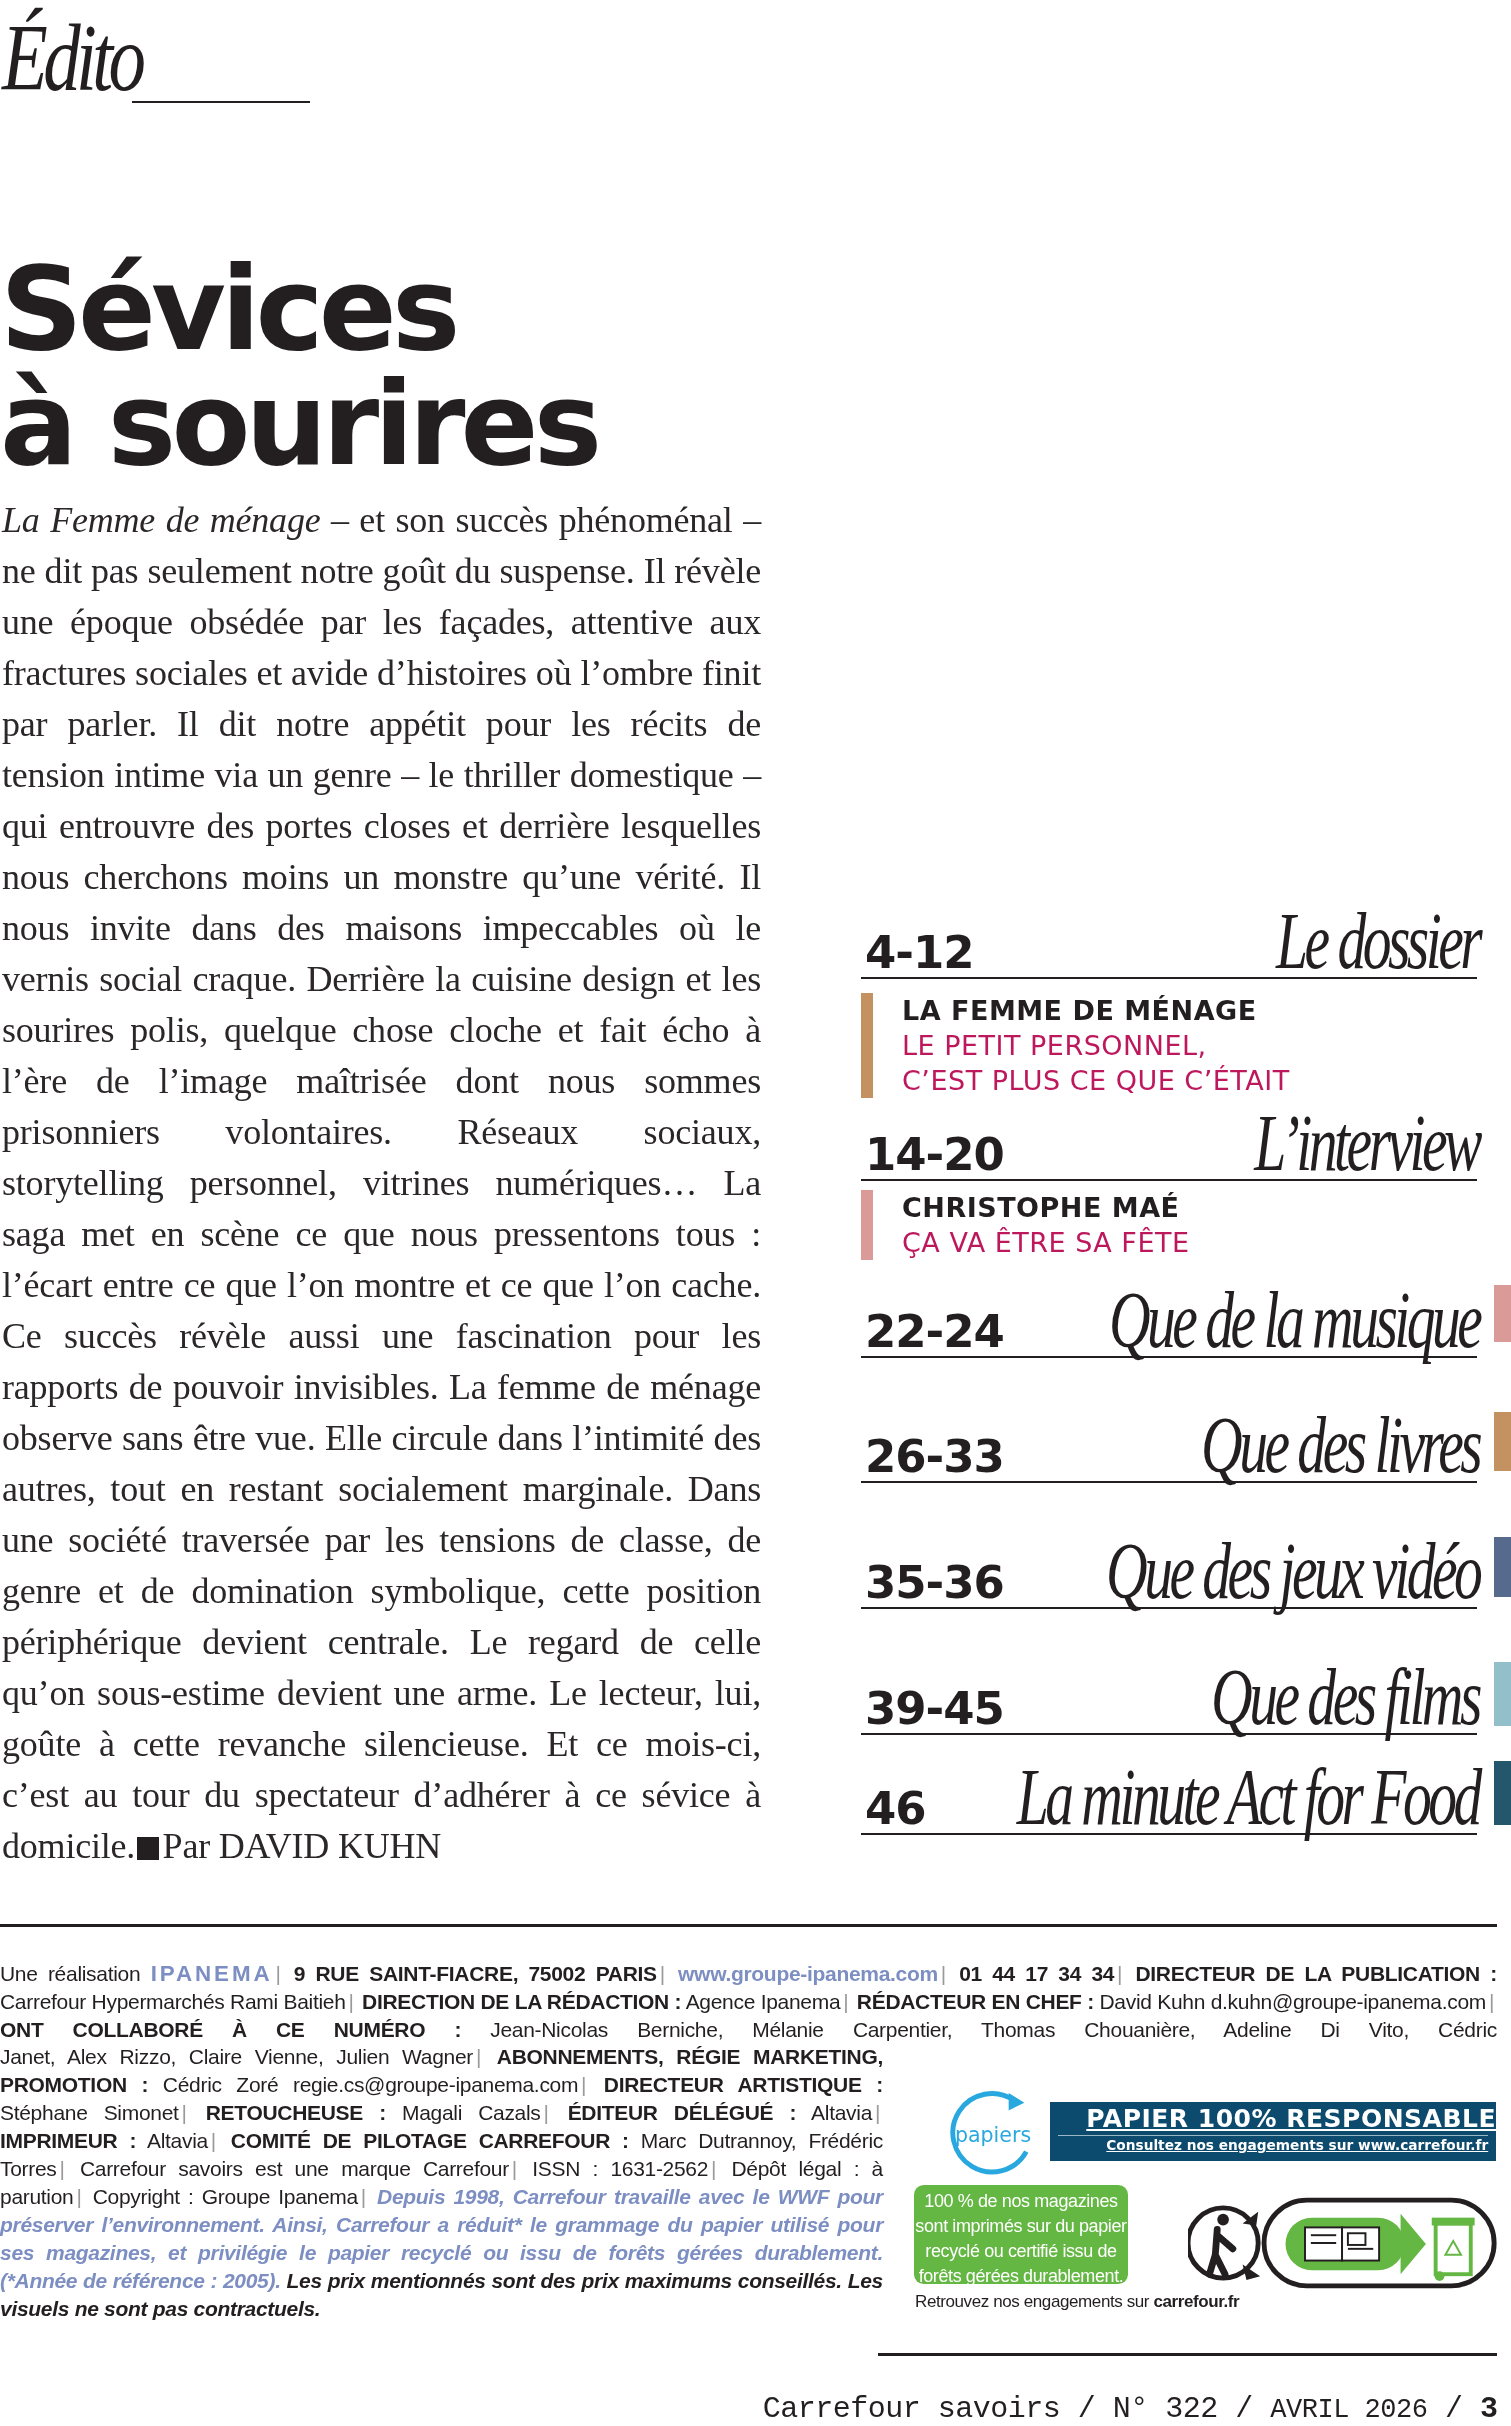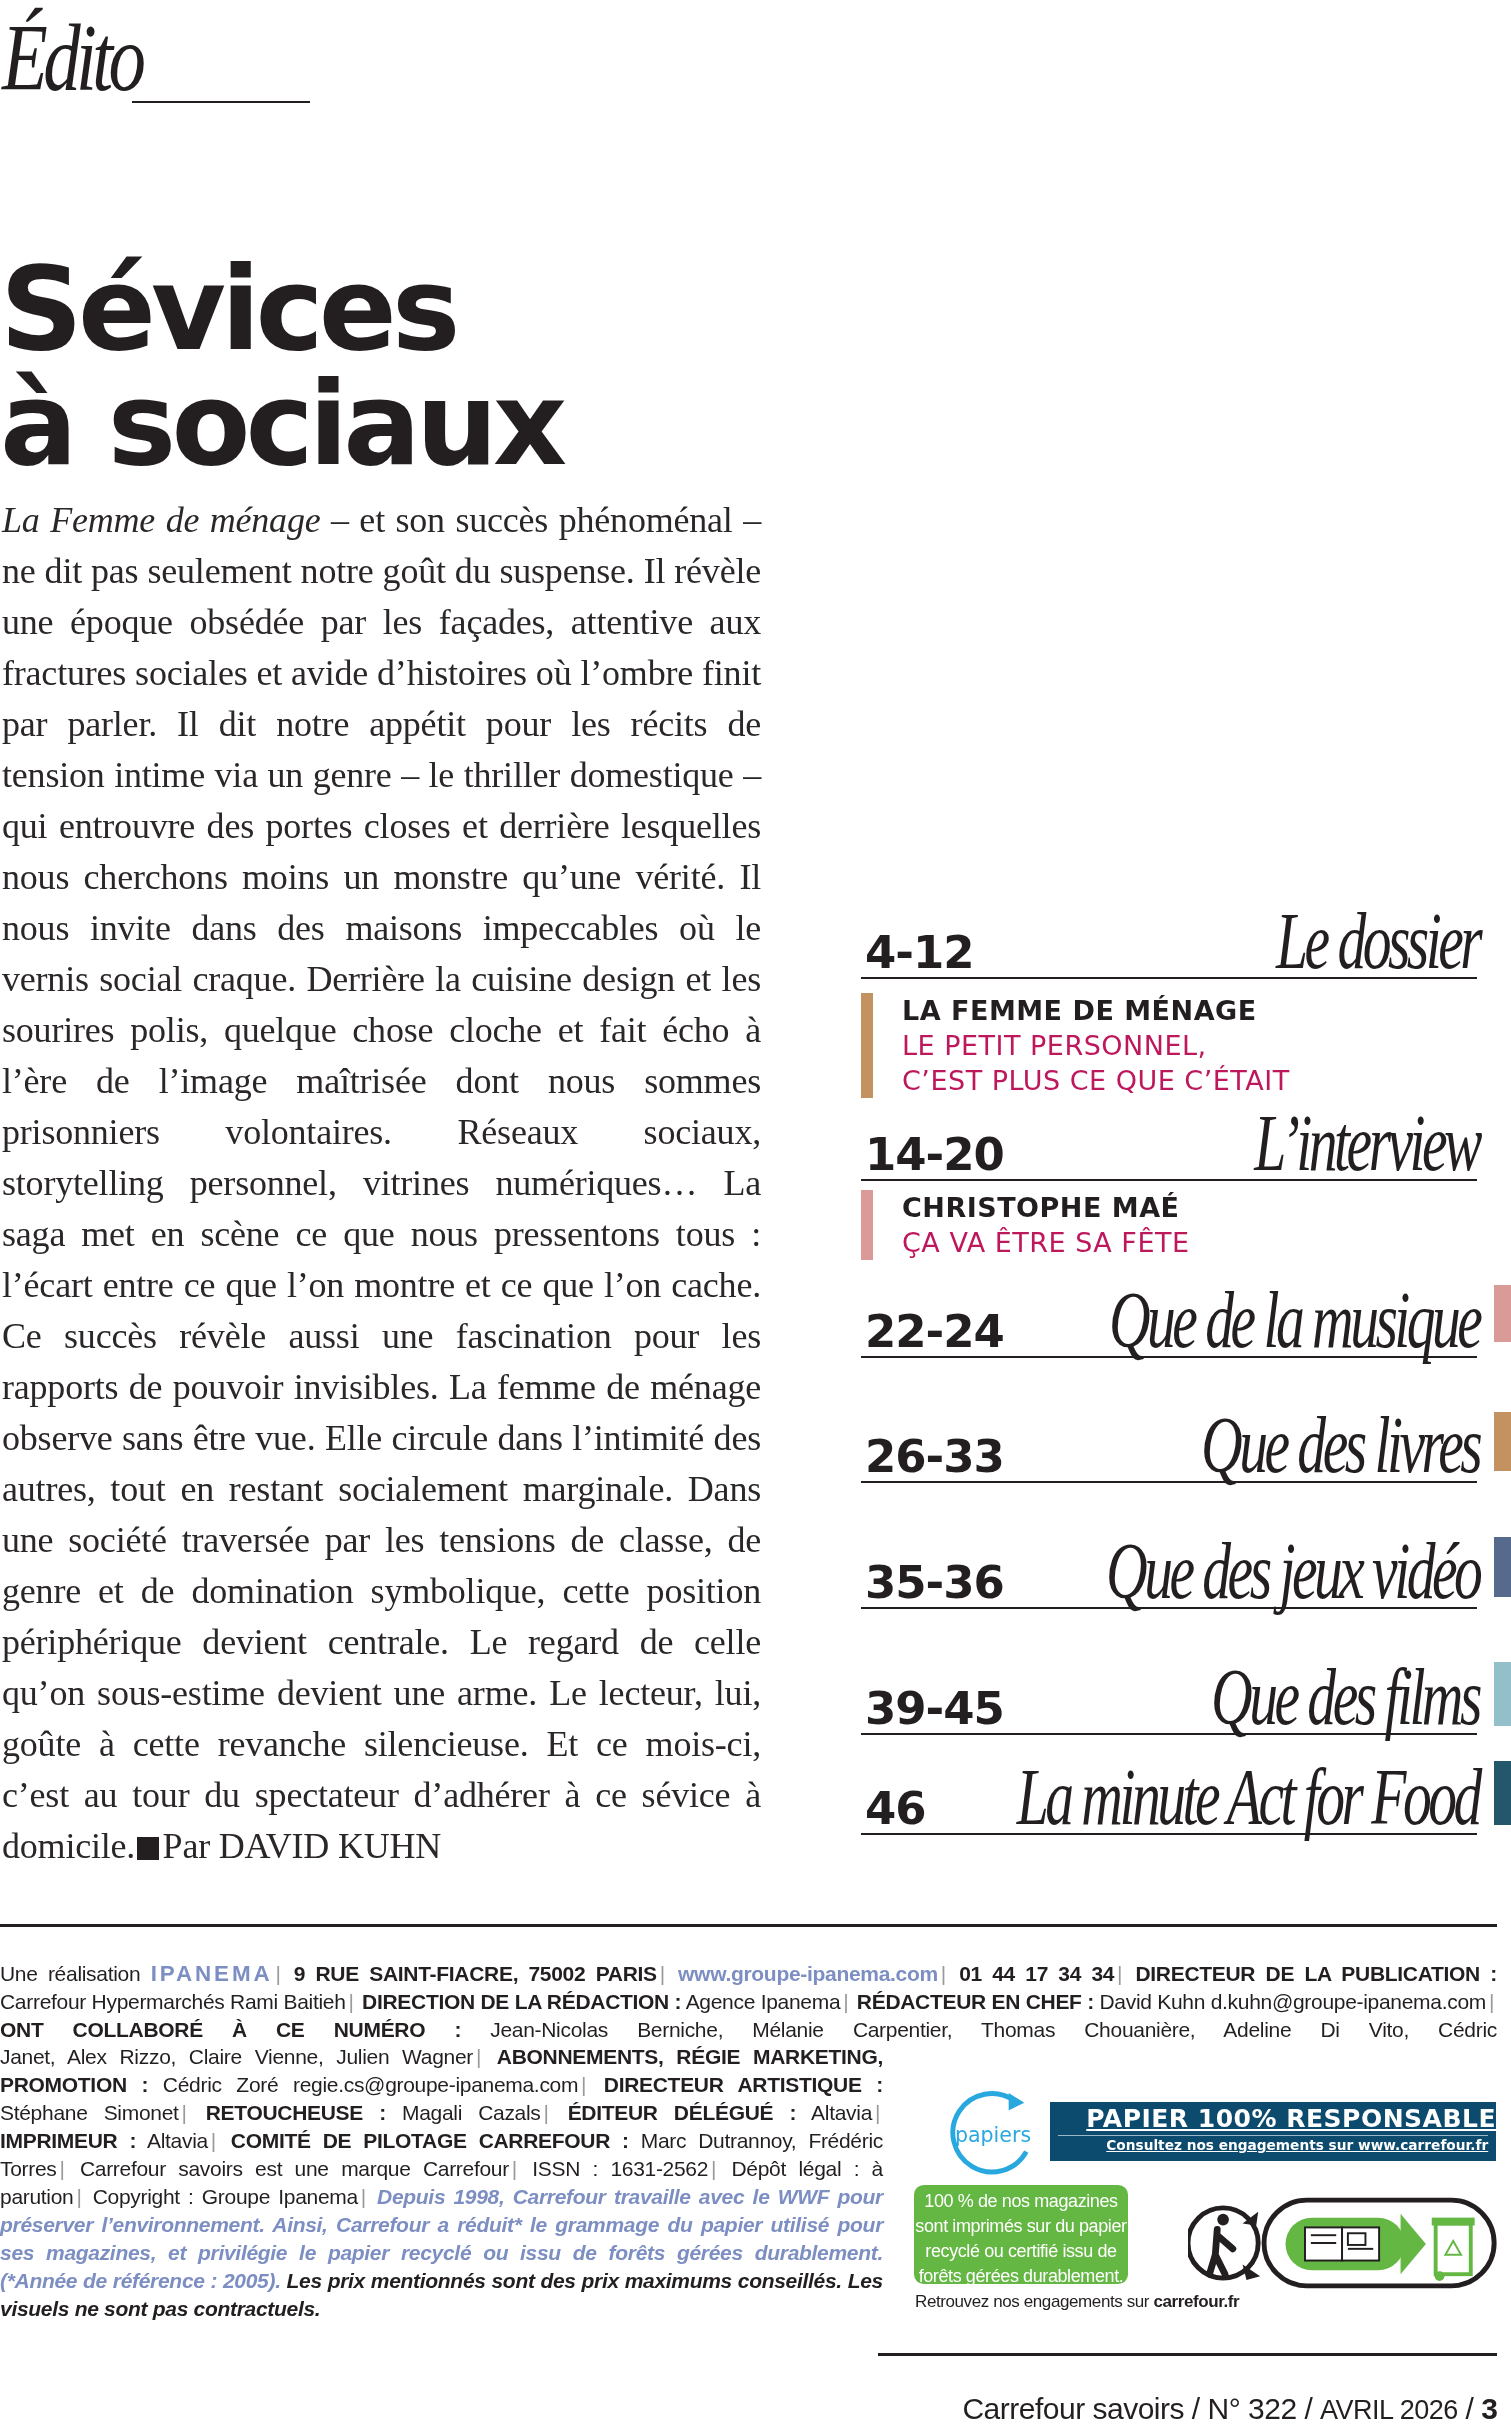--- a/index.html
+++ b/index.html
@@ -43,32 +43,32 @@
   #papiers-logo { left:946px; top:2087px; width:94px; height:94px; }
   #papier-banner { left:1050px; top:2102px; width:446px; height:59px; background:#0c4a6e; color:#fff; font-family:"DejaVu Sans", sans-serif; text-align:right;text-decoration:underline; }
   #papier-banner .big { font-size:25px; font-weight:bold; line-height:33px; letter-spacing:0.5px; display:block; }
   #papier-banner .small { font-size:13.7px; font-weight:bold; line-height:19.5px; display:block; border-top:1px solid rgba(255,255,255,0.6); margin:0 7.8px; }
   #green-box { left:914px; top:2185px; width:214px; height:99px; background:#65b744; border-radius:9.8px; color:#fff; font-family:"Liberation Sans", sans-serif; font-size:18px; line-height:25px; text-align:center; padding-top:3.9px; box-sizing:border-box; letter-spacing:-0.4px; }
   #retrouvez { left:915px; top:2292px; font-family:"Liberation Sans", sans-serif; font-size:17px; color:#231f20; letter-spacing:-0.4px; }
   #retrouvez b { font-weight:bold; }
   #triman { left:1188px; top:2194px; width:312px; height:98px; }
 
   #footer-rule { left:878px; top:2353px; width:619px; height:2.9px; background:#231f20; }
-  #folio { right:14.6px; top:2392px; font-family:Liberation Sans, sans-serif; font-size:30px; line-height:34px; color:#231f20; letter-spacing:-0.5px; }
+  #folio { right:14.6px; top:2392px; font-family:Liberation Mono, monospace; font-size:30px; line-height:34px; color:#231f20; letter-spacing:-0.5px; }
   #folio b { font-weight:bold; }
 </style>
 </head>
 <body>
 
 <div class="abs" id="edito-label">Édito</div>
 <div class="abs" id="edito-rule"></div>
 
 <h1 class="abs" id="headline" style="margin:0;">
   <span>Sévices</span><br>
-  <span>à sociaux</span>
+  <span>à sourires</span>
 </h1>
 
 <div class="abs" id="body-text"><span class="ital">La Femme de ménage</span><span> – et son succès phénoménal – ne dit pas seulement notre goût du suspense. Il révèle une époque obsédée par les façades, attentive aux fractures sociales et avide d’histoires où l’ombre finit par parler. Il dit notre appétit pour les récits de tension intime via un genre – le thriller domestique – qui entrouvre des portes closes et derrière lesquelles nous cherchons moins un monstre qu’une vérité. Il nous invite dans des maisons impeccables où le vernis social craque. Derrière la cuisine design et les sourires polis, quelque chose cloche et fait écho à l’ère de l’image maîtrisée dont nous sommes prisonniers volontaires. Réseaux sociaux, storytelling personnel, vitrines numériques… La saga met en scène ce que nous pressentons tous : l’écart entre ce que l’on montre et ce que l’on cache. Ce succès révèle aussi une fascination pour les rapports de pouvoir invisibles. La femme de ménage observe sans être vue. Elle circule dans l’intimité des autres, tout en restant socialement marginale. Dans une société traversée par les tensions de classe, de genre et de domination symbolique, cette position périphérique devient centrale. Le regard de celle qu’on sous-estime devient une arme. Le lecteur, lui, goûte à cette revanche silencieuse. Et ce mois-ci, c’est au tour du spectateur d’adhérer à ce sévice à domicile.</span><span class="end-square"></span><span>Par DAVID KUHN</span></div>
 
 <div>
 
   <div class="toc-row" style="top:918px;">
     <span class="toc-pages">4-12</span>
     <span class="toc-title">Le dossier</span>
   </div>

